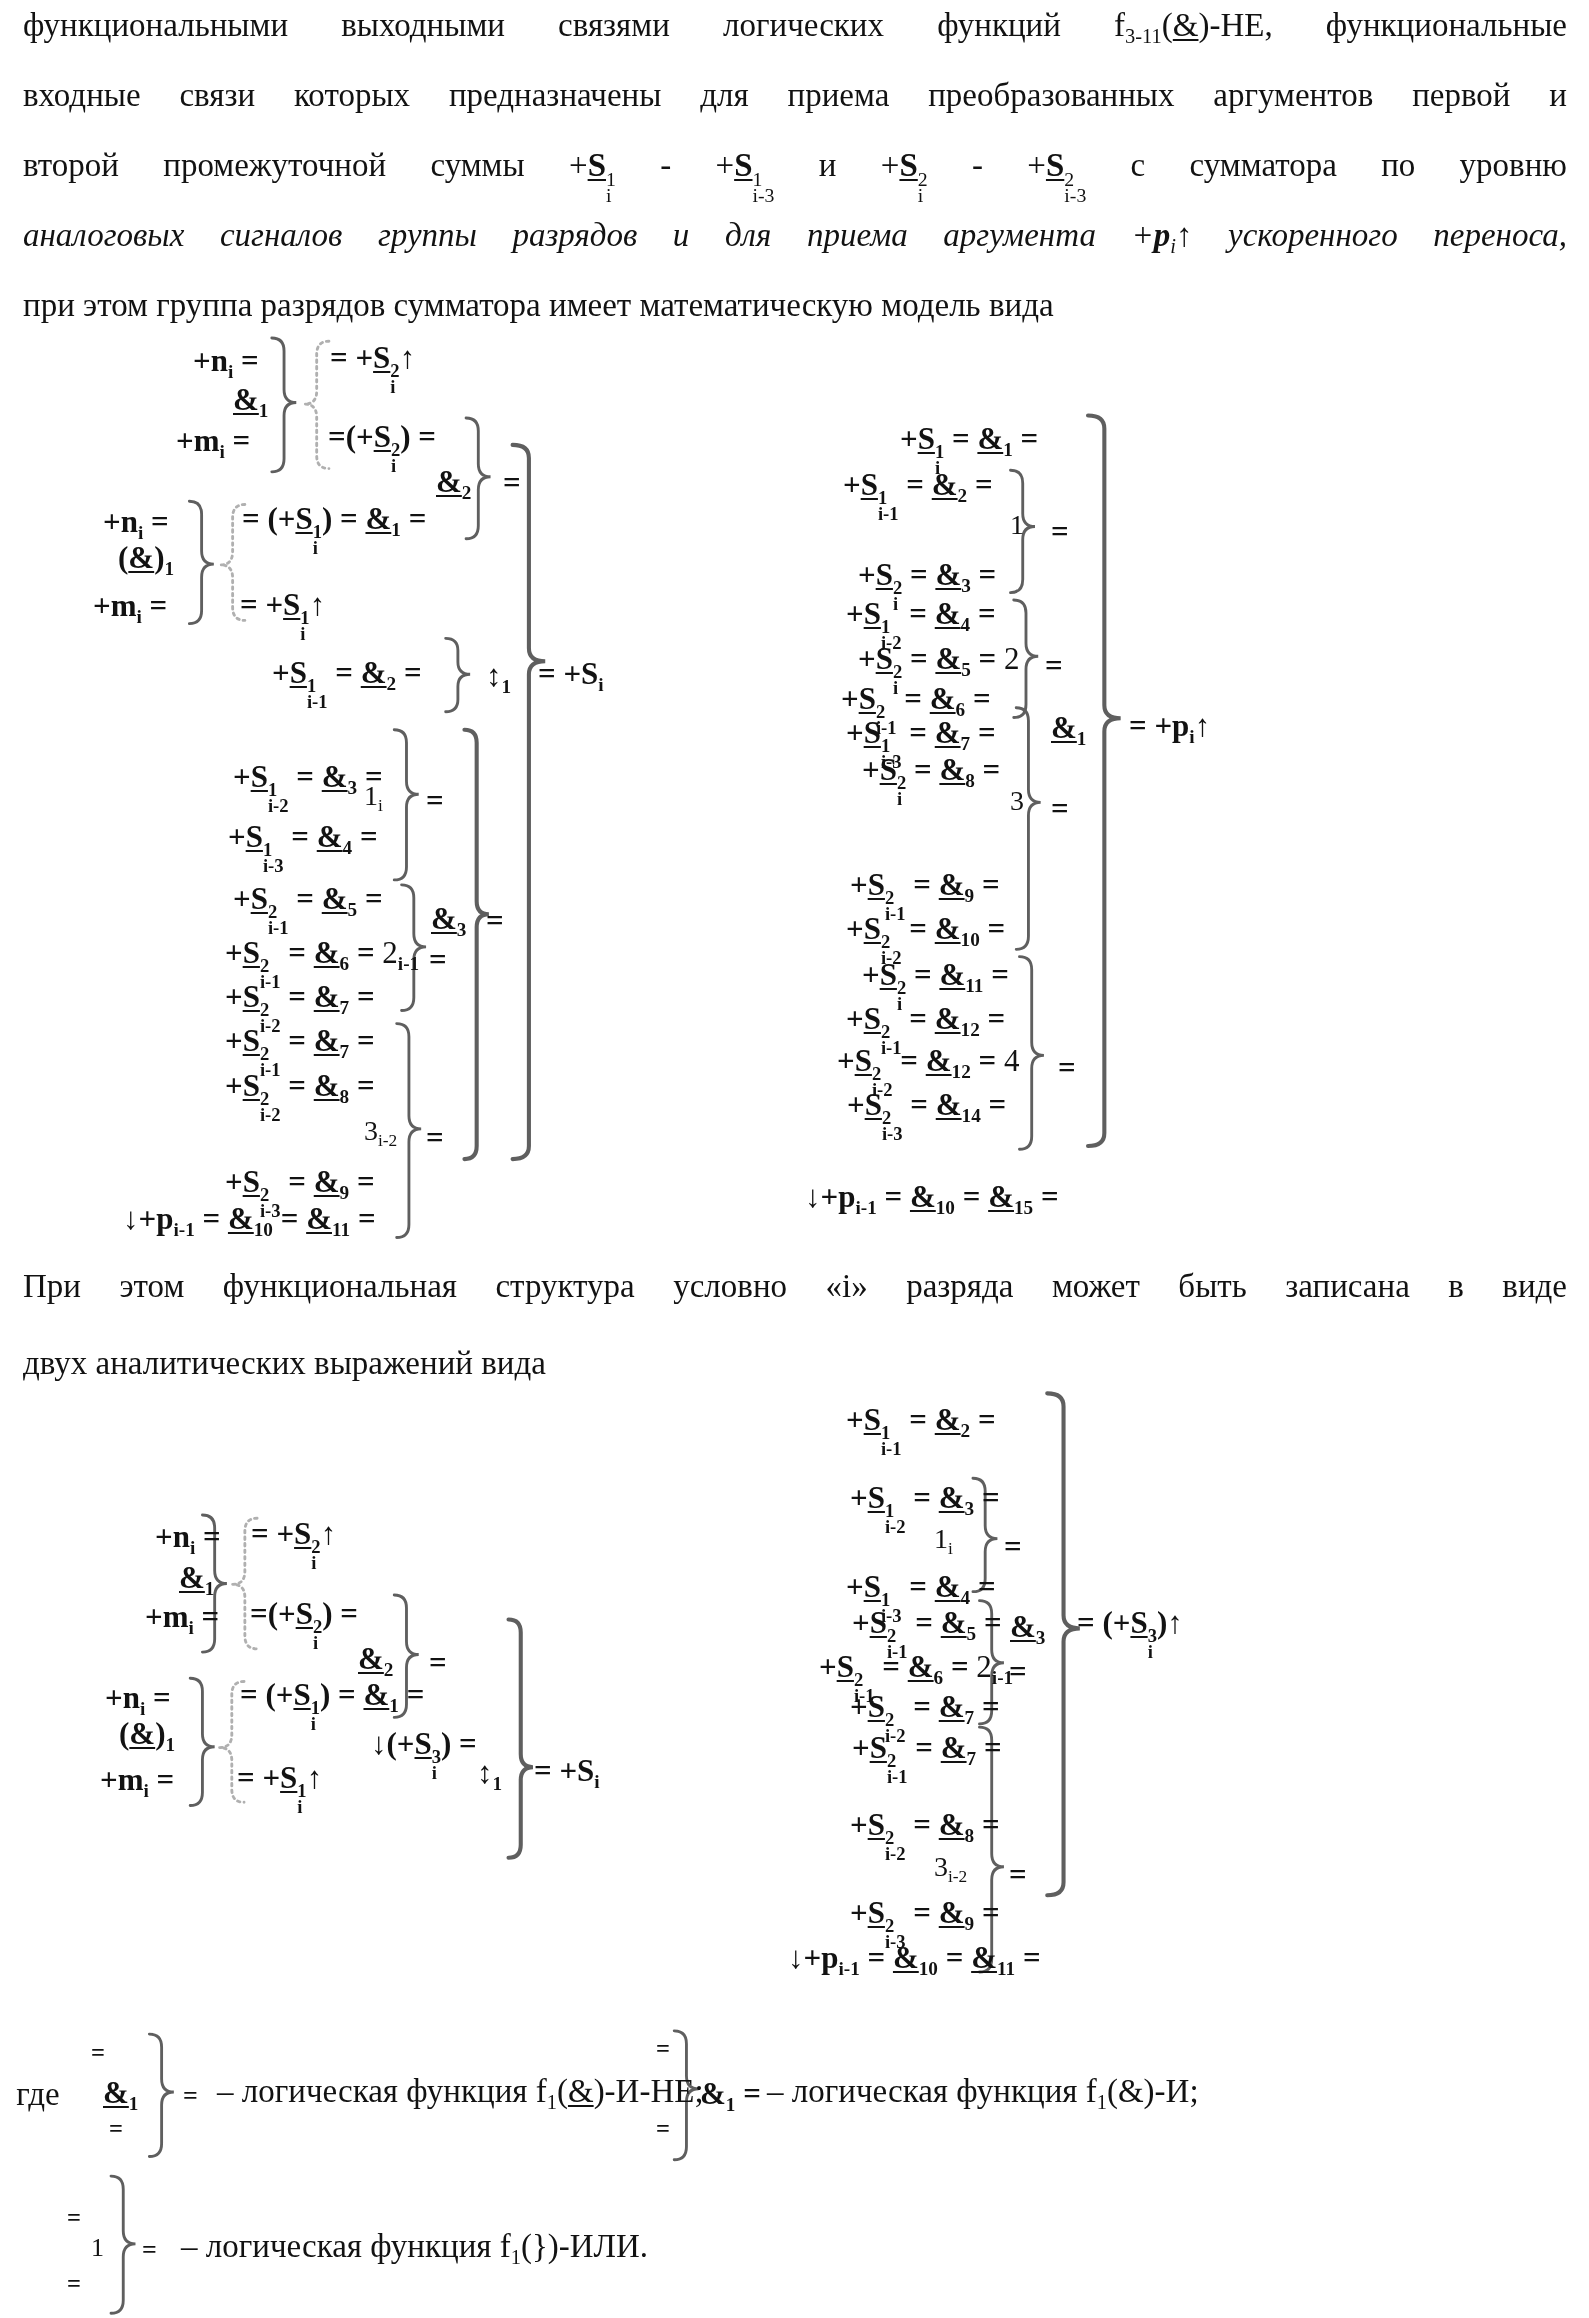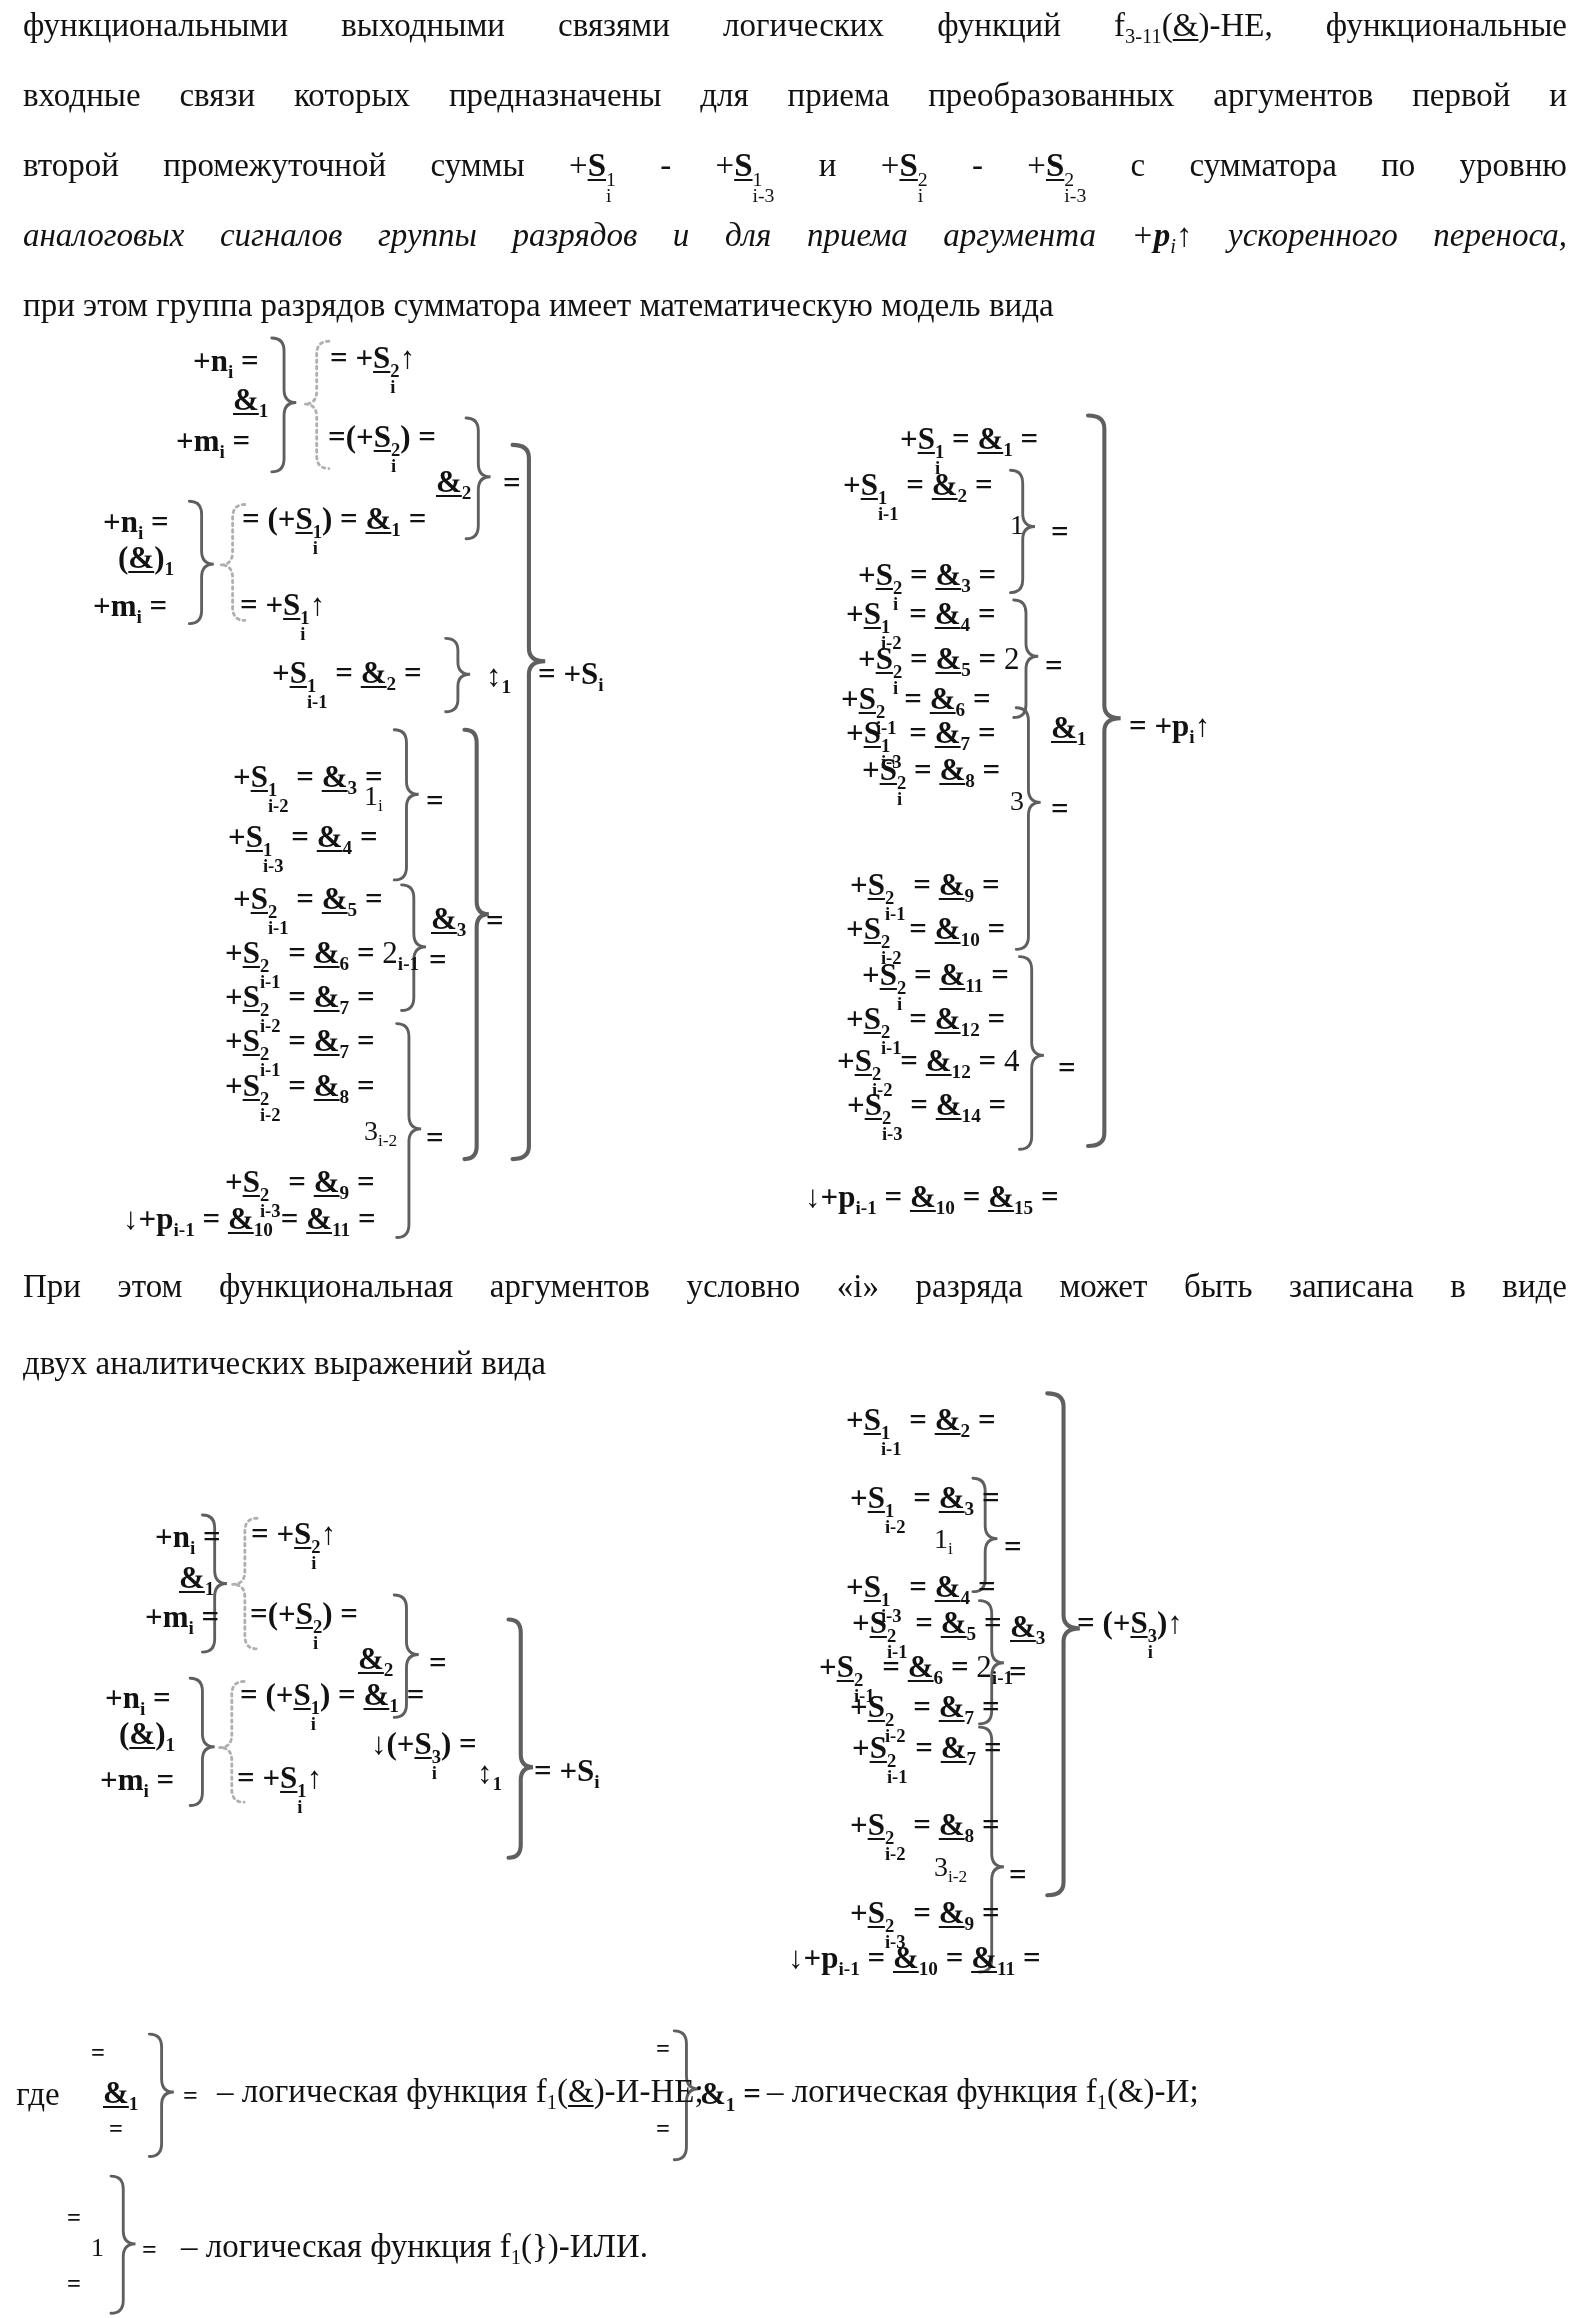--- a/index.html
+++ b/index.html
@@ -65,21 +65,21 @@
           <span>i-3</span>
         </span><span>  и  </span><span>+</span><span class="u b">S</span><span class="sc">
           <span>2</span>
           <span>i</span>
         </span><span> - </span><span>+</span><span class="u b">S</span><span class="sc">
           <span>2</span>
           <span>i-3</span>
         </span><span>  с сумматора по уровню</span></div>
       <div class="pl just" style="left: 23px; top: 217px; width: 1544px; font-size: 33px; font-style: italic;"><span>аналоговых сигналов группы разрядов и для приема аргумента </span><span>+</span><span class="b">p</span><span class="asub">i</span><span>↑ ускоренного переноса,</span></div>
       <div class="pl" style="left: 23px; top: 287px; width: 1544px; font-size: 33px;"><span>при этом группа разрядов сумматора имеет математическую модель вида</span></div>
-      <div class="pl just" style="left: 23px; top: 1268px; width: 1544px; font-size: 33px;"><span>При этом функциональная аргументов  условно «i» разряда может быть записана в виде</span></div>
+      <div class="pl just" style="left: 23px; top: 1268px; width: 1544px; font-size: 33px;"><span>При этом функциональная структура  условно «i» разряда может быть записана в виде</span></div>
       <div class="pl" style="left: 23px; top: 1345px; width: 1544px; font-size: 33px;"><span>двух аналитических выражений вида</span></div>
     </div>
   <div id="ftexts">
       <div class="t" style="left: 193px; top: 343px; font-size: 31px;"><span>+</span><span>n</span><span class="asub">i</span><span> =</span></div>
       <div class="t" style="left: 233px; top: 382px; font-size: 31px;"><span class="u">&amp;</span><span class="asub">1</span></div>
       <div class="t" style="left: 176px; top: 423px; font-size: 31px;"><span>+</span><span>m</span><span class="asub">i</span><span> =</span></div>
       <div class="t" style="left: 330px; top: 340px; font-size: 31px;"><span>= +</span><span class="u">S</span><span class="sc">
           <span>2</span>
           <span>i</span>
         </span><span>↑</span></div>

